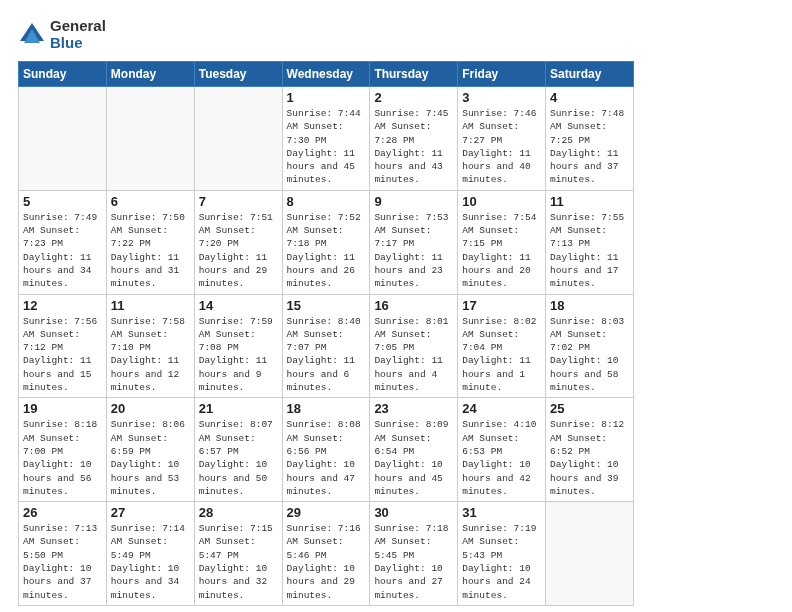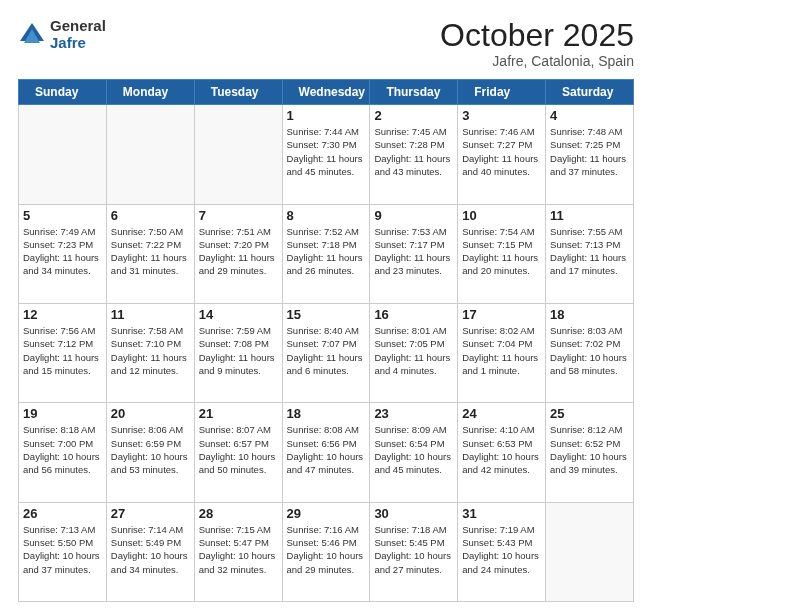--- a/index.html
+++ b/index.html
@@ -66,21 +66,21 @@
       border: 1px solid #ccc;
       border-collapse: collapse;
       width: 100%;
       table-layout: fixed;
     }
     .calendar th {
       background: #2060a0;
       color: #fff;
       font-size: 12px;
       font-weight: bold;
-      padding: 5px 16px;
+      padding: 5px 4px;
       text-align: left;
       border: 1px solid #4080c0;
     }
     .calendar td {
       border: 1px solid #ccc;
       vertical-align: top;
       padding: 3px 4px;
       font-size: 10px;
       color: #333;
       background: #fff;
@@ -93,40 +93,37 @@
       font-size: 13px;
       font-weight: bold;
       color: #222;
       margin-bottom: 2px;
       display: block;
     }
     .day-info {
       font-size: 9.5px;
       color: #333;
       line-height: 1.4;
+      font-family: Liberation Mono, monospace;
     }
   </style>
 </head>
 <body>
 
 <div class="page">
   <div class="header">
     <div class="logo">
       <svg class="logo-icon" viewBox="0 0 28 28">
         <polygon points="14,2 26,20 2,20" fill="#2060a0"></polygon>
         <polygon points="14,8 22,22 6,22" fill="#4090d0"></polygon>
       </svg>
       <div class="logo-text">
         <span class="logo-general">General</span>
-        <span class="logo-blue">Jafre</span>
+        <span class="logo-blue">Blue</span>
       </div>
-    </div>
-    <div class="title-block">
-      <h1>October 2025</h1>
-      <h2>Jafre, Catalonia, Spain</h2>
     </div>
   </div>
 
   <table class="calendar">
     <thead>
       <tr>
         <th>Sunday</th>
         <th>Monday</th>
         <th>Tuesday</th>
         <th>Wednesday</th>

